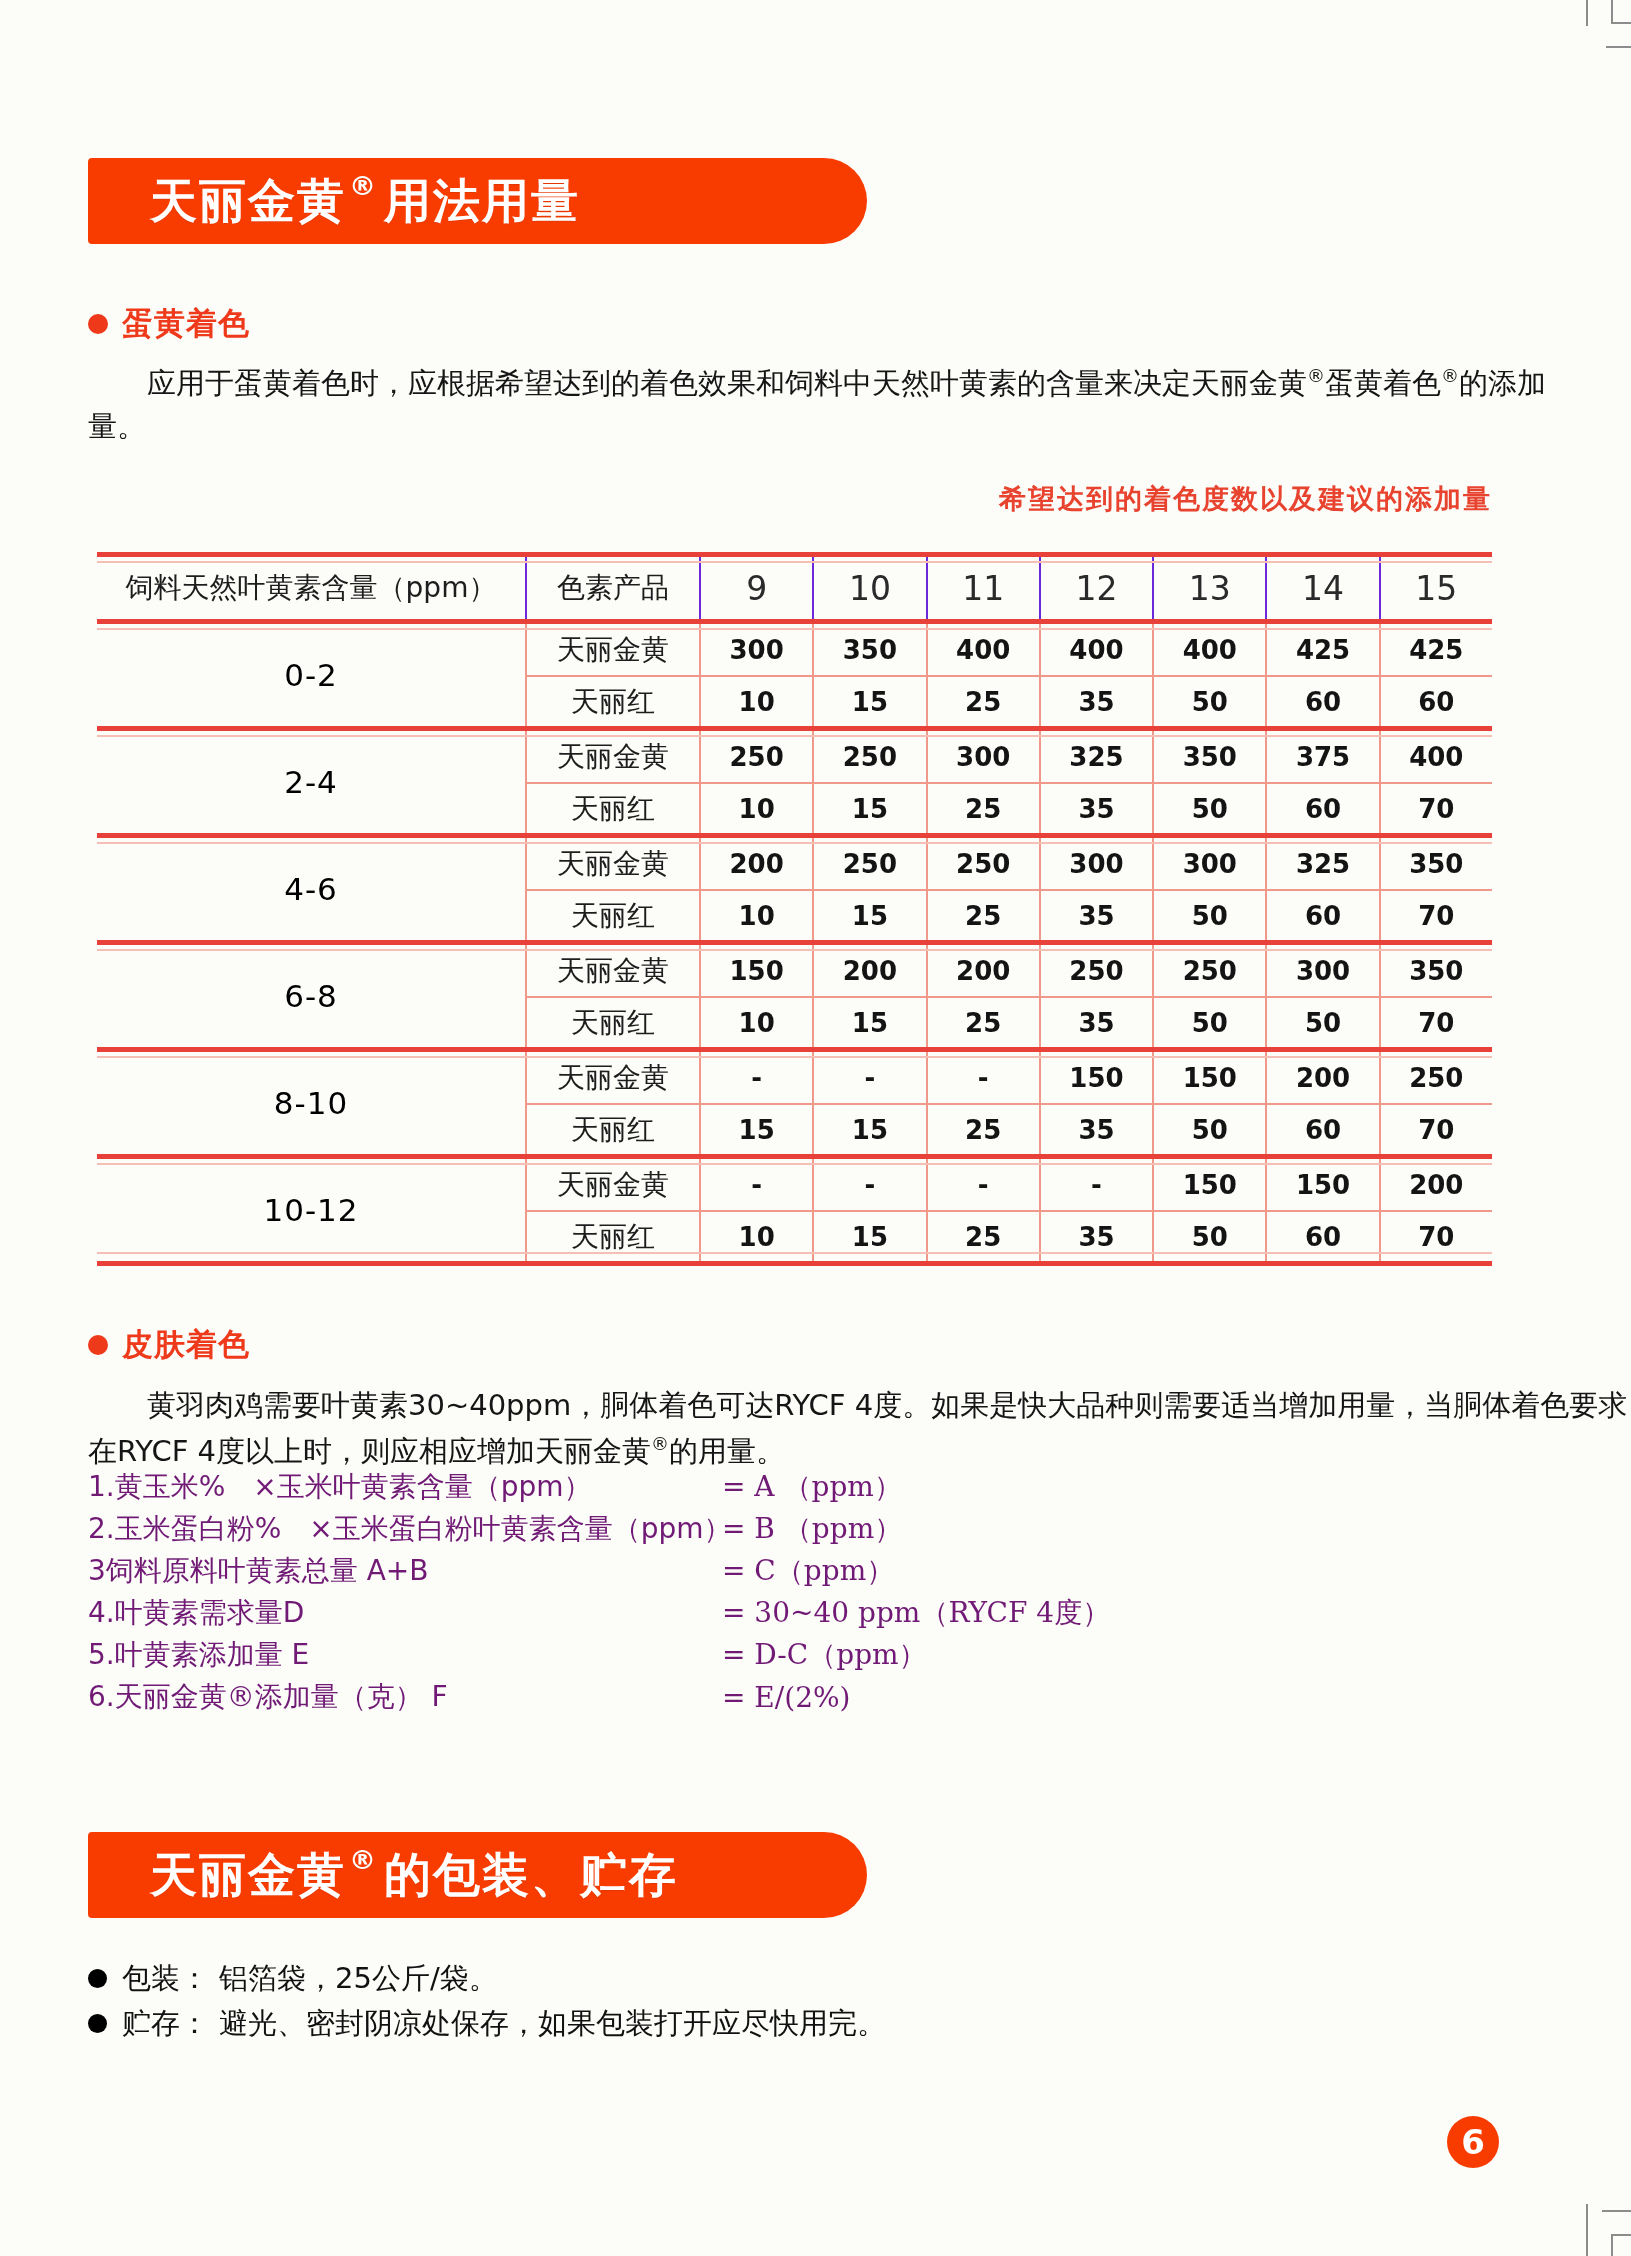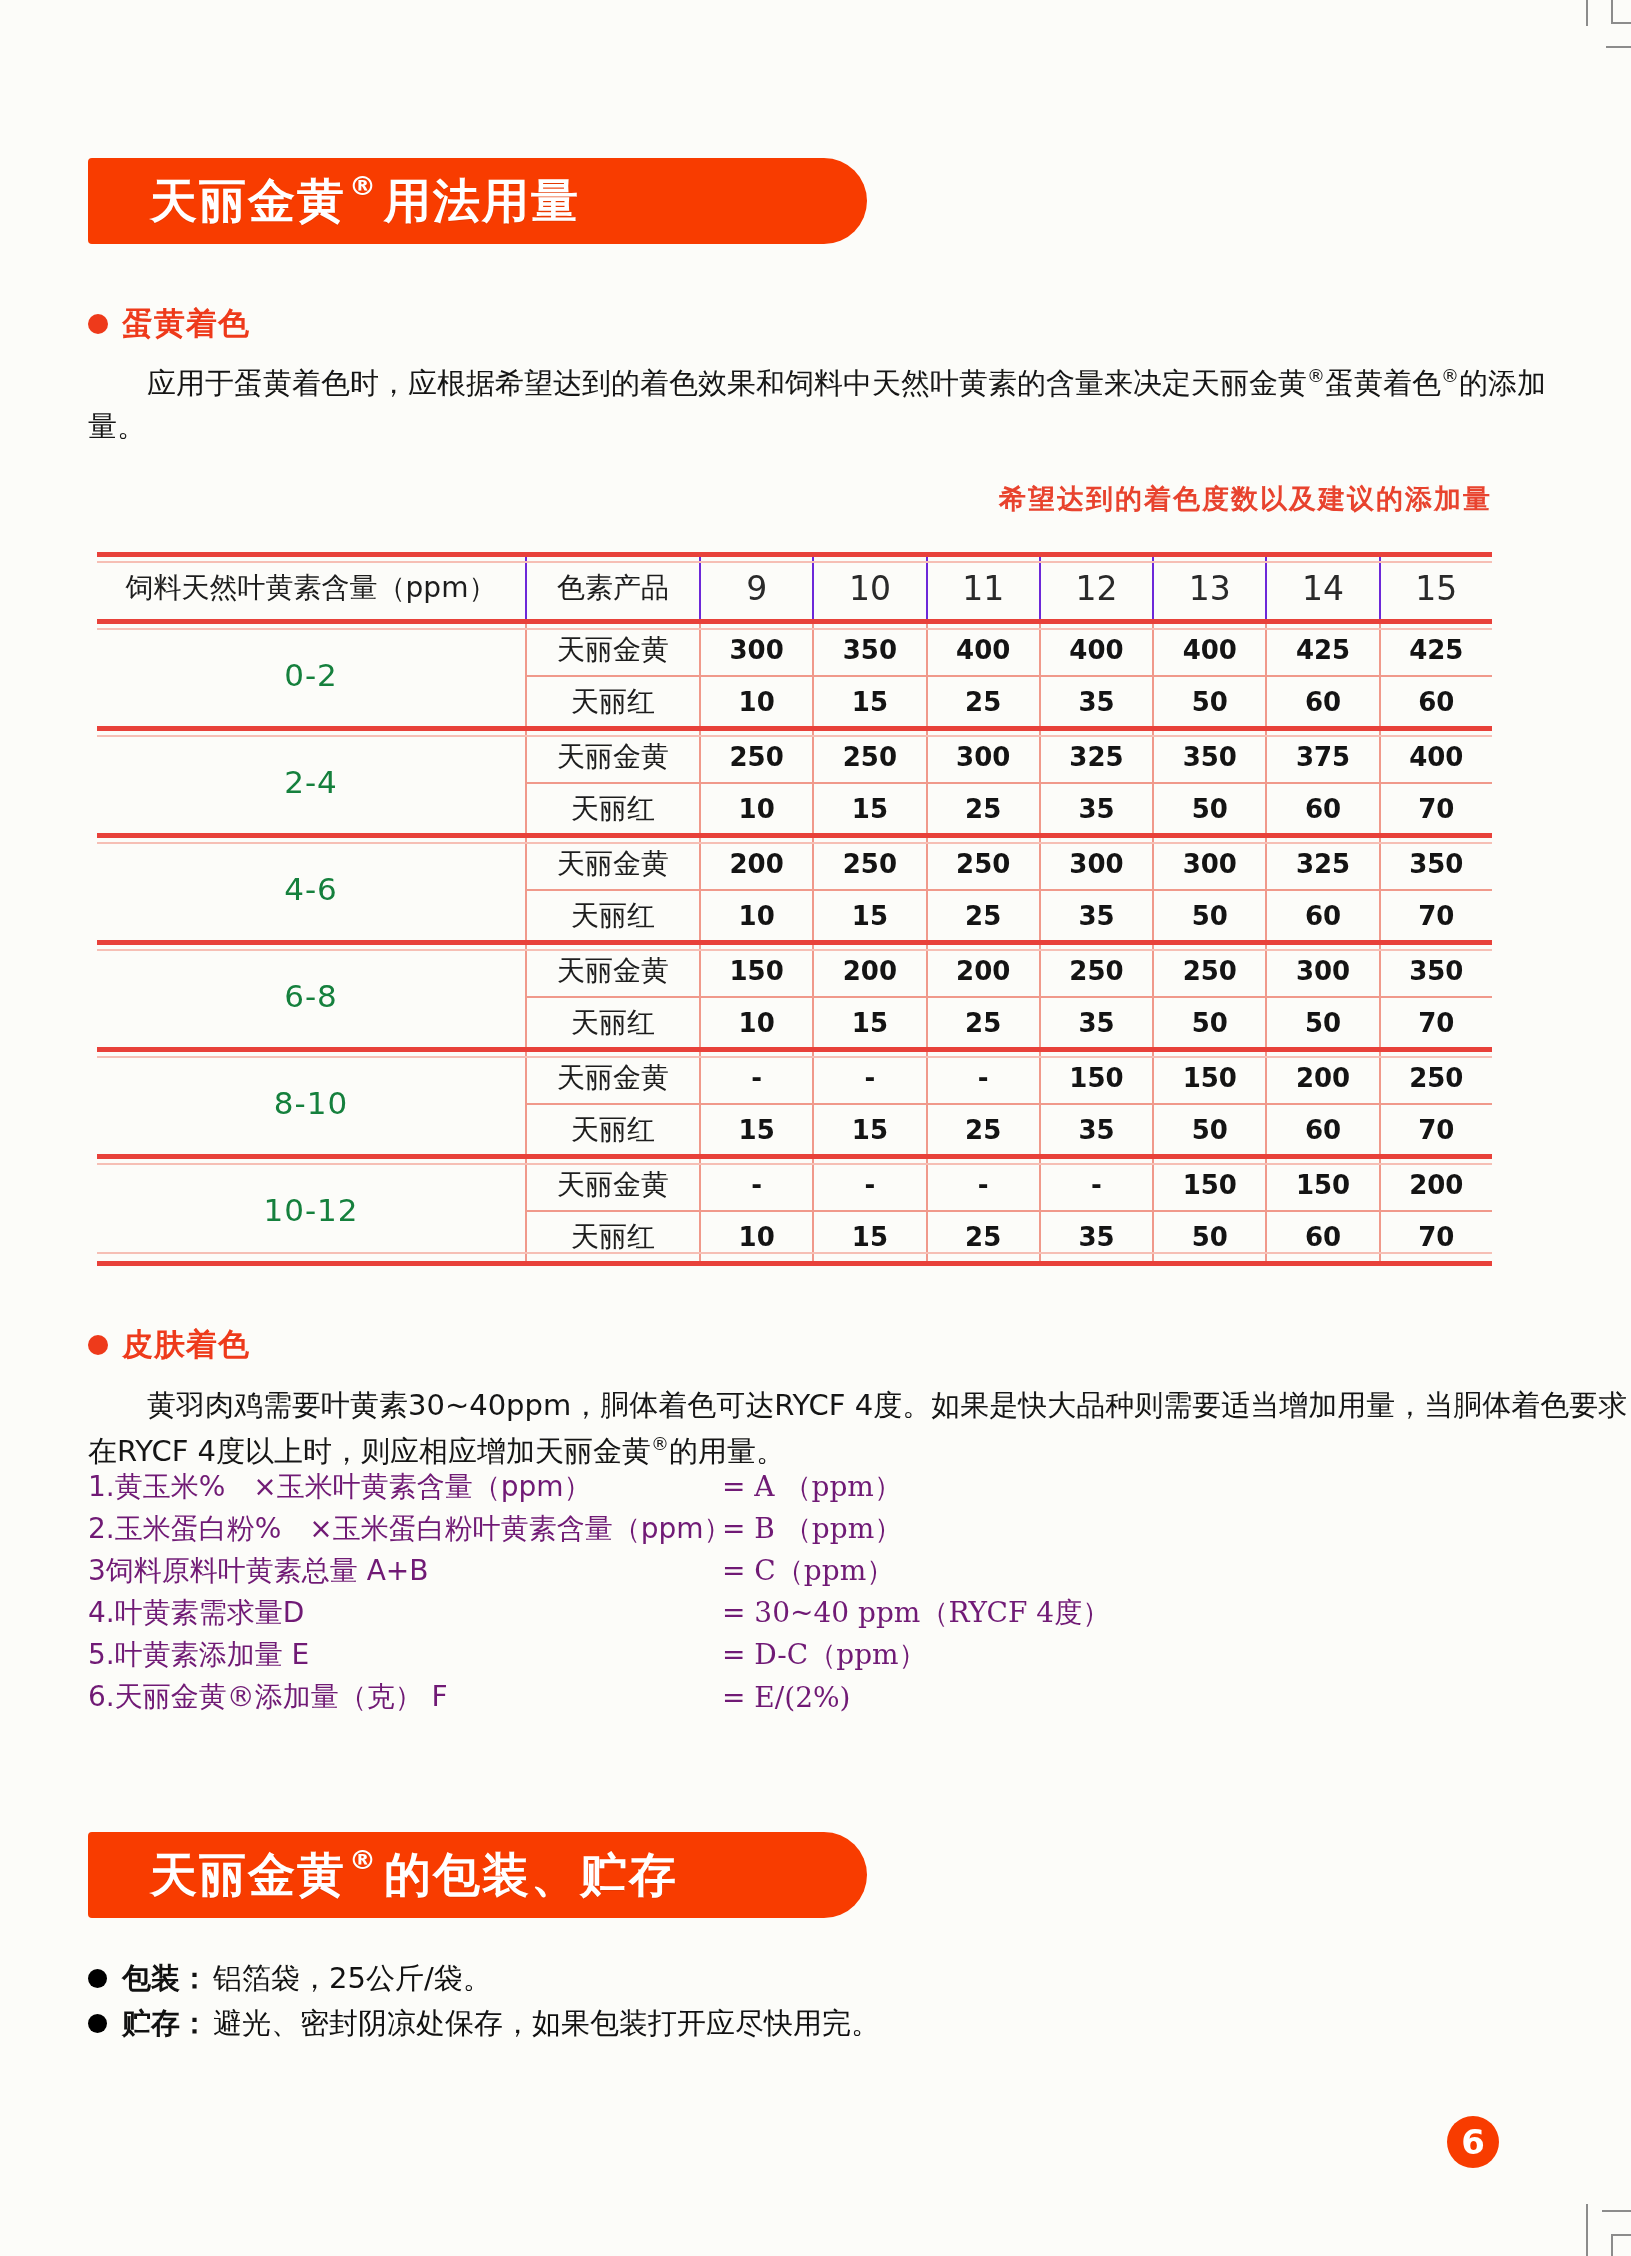--- a/index.html
+++ b/index.html
@@ -43,36 +43,36 @@
   .sep{height:5px; background:#E8413A; position:relative;}
   .sep::after{content:""; position:absolute; left:0; right:0; top:9px; height:2px; background:#F6BFB5;}
   .sep.flip::after{top:auto; top:-9px;}
   .c{display:flex; align-items:center; justify-content:center;}
   .thead{display:flex; height:62px;}
   .thead .c{font-size:28px; color:#1d1d1d;}
   .thead .c + .c{border-left:2px solid #6d28d9;}
   .w-range{width:428px;} .w-prod{width:174px;}
   .thead .deg{flex:1; font-size:33px; color:#2a2a2a;}
   .tgroup{display:flex;}
-  .tgroup .range{width:428px; font-size:31px; color:#15803d; letter-spacing:1px;}
+  .tgroup .range{width:428px; font-size:31px; color:#000000; letter-spacing:1px;}
   .subrows{flex:1; border-left:2px solid #F0998B; display:flex; flex-direction:column;}
   .subrow{display:flex; height:51px;}
   .subrow + .subrow{border-top:2px solid #F0998B;}
   .subrow .product{width:172px; font-size:28px; color:#1d1d1d;}
   .subrow .num{flex:1; border-left:2px solid #F0998B; font-size:26px; font-weight:bold; color:#141414;}
   
   #formulas{position:absolute; left:88px; top:1466px; width:1180px;}
   .frow{display:flex; height:42px; align-items:center; font-size:28px; color:#701a75;gap:10px;}
   .fleft{width:624px; white-space:nowrap;}
   .fright{font-family:"DejaVu Serif","Liberation Serif",serif; font-size:28px; white-space:nowrap;}
   
   #pack-items{position:absolute; left:88px; top:1956px;}
   .pitem{display:flex; align-items:center; height:45px; font-size:29px; color:#111;}
   .pdot{width:19px; height:19px; border-radius:50%; background:#000; margin-right:15px; flex:0 0 auto;}
-  .plabel{font-weight:bold; margin-right:4px;}
+  .plabel{font-weight:normal; margin-right:10px;}
   
   #page-num{
     position:absolute; left:1447px; top:2116px; width:52px; height:52px; border-radius:50%;
     background:#F83C00; color:#fff; font-size:34px; font-weight:bold;
     display:flex; align-items:center; justify-content:center;
   }
   
   .crop{position:absolute; background:#8c8c8c;}
 </style>
 </head>

